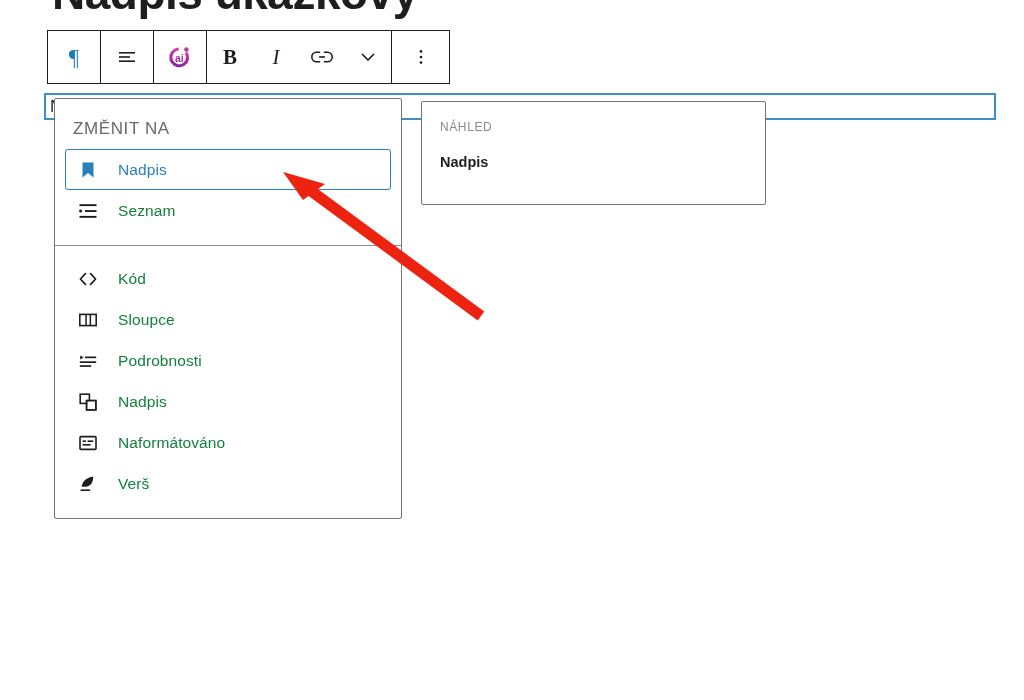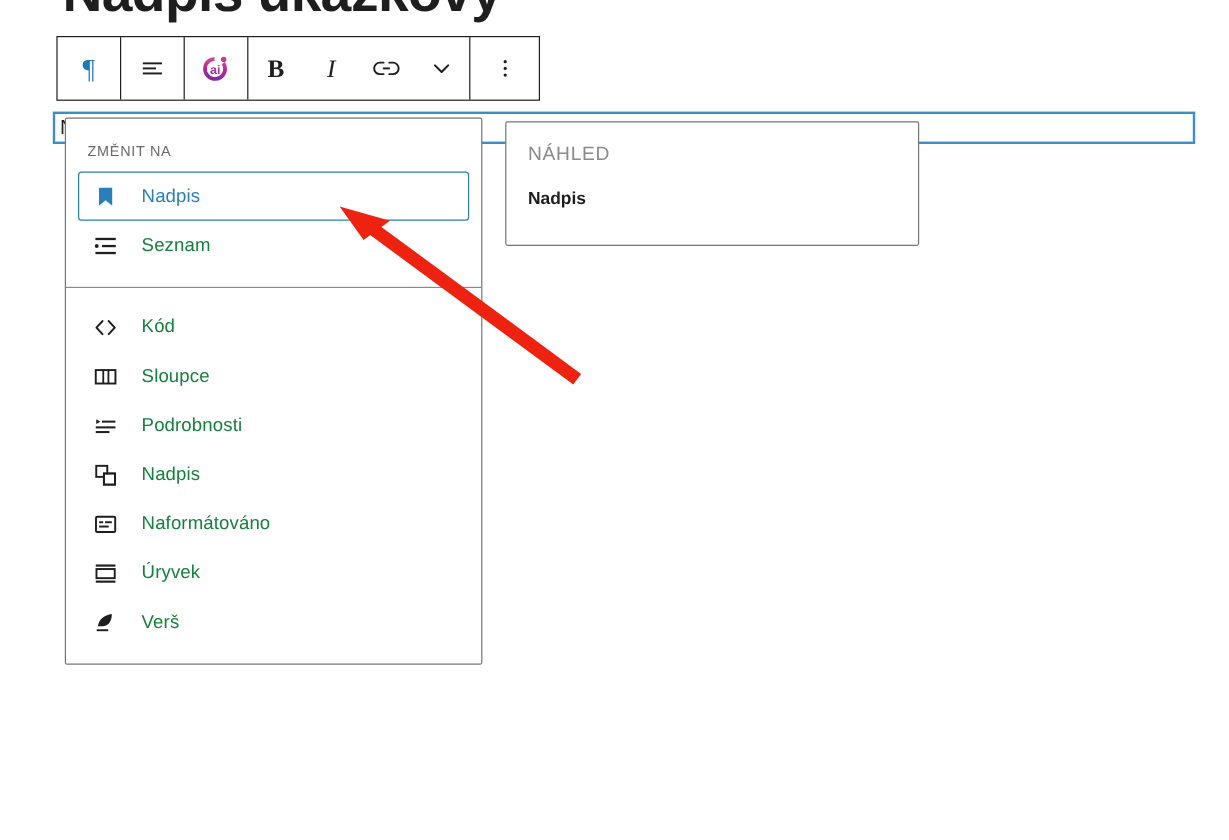--- a/index.html
+++ b/index.html
@@ -57,21 +57,21 @@
   
   .transform-menu{
     position:absolute;left:54px;top:98px;width:348px;
     background:#ffffff;
     border:1px solid #757575;
     border-radius:2px;
     box-sizing:border-box;
     z-index:20;
   }
   .menu-caption{
-    font-size:12px;letter-spacing:0.6px;color:#6a6a6a;
+    font-size:17px;letter-spacing:0.6px;color:#6a6a6a;
     padding:20px 0 10px 18px;text-transform:uppercase;
   }
   .menu-section{padding:0 10px 8px 10px;}
   .menu-section.second{padding-top:12px;padding-bottom:14px;}
   .menu-divider{height:1px;background:#8b8b8b;margin:6px 0 0 0;}
 
   .menu-item{
     display:flex;align-items:center;gap:18px;
     height:41px;padding:0 10px;
     border:1px solid transparent;border-radius:3px;
@@ -89,21 +89,21 @@
   .menu-item.selected .mi-icon,
   .menu-item.selected .mi-label{color:#2a7fb8;}
 
   
   .preview-card{
     position:absolute;left:421px;top:101px;width:345px;height:104px;
     background:#ffffff;border:1px solid #757575;border-radius:2px;
     box-sizing:border-box;z-index:20;
   }
   .preview-caption{
-    font-size:16px;letter-spacing:0.6px;color:#8a8a8a;
+    font-size:12px;letter-spacing:0.6px;color:#8a8a8a;
     padding:18px 0 0 18px;text-transform:uppercase;
   }
   .preview-body{
     padding:20px 0 0 18px;font-size:14.5px;font-weight:700;color:#1e1e1e;
   }
 
   
   .annotation-arrow{
     position:absolute;left:0;top:0;width:1024px;height:700px;
     pointer-events:none;z-index:50;
@@ -285,30 +285,20 @@
           <svg width="22" height="22" viewBox="0 0 22 22" aria-hidden="true">
             <rect x="3" y="4.6" width="16" height="12.8" rx="1" fill="none" stroke="#1e1e1e" stroke-width="1.6"></rect>
             <rect x="5.6" y="8.4" width="3.4" height="1.6" fill="#1e1e1e"></rect>
             <rect x="10.6" y="8.4" width="5.6" height="1.6" fill="#1e1e1e"></rect>
             <rect x="5.6" y="12" width="8" height="1.6" fill="#1e1e1e"></rect>
           </svg>
         </span>
         <span class="mi-label">Naformátováno</span>
       </div>
 
-      <div class="menu-item">
-        <span class="mi-icon">
-          <svg width="22" height="22" viewBox="0 0 22 22" aria-hidden="true">
-            <rect x="2.8" y="3.4" width="16.4" height="1.8" fill="#1e1e1e"></rect>
-            <rect x="3.4" y="7.2" width="15.2" height="7.6" fill="none" stroke="#1e1e1e" stroke-width="1.6"></rect>
-            <rect x="2.8" y="16.8" width="16.4" height="1.8" fill="#1e1e1e"></rect>
-          </svg>
-        </span>
-        <span class="mi-label">Úryvek</span>
-      </div>
 
       <div class="menu-item">
         <span class="mi-icon">
           <svg width="22" height="22" viewBox="0 0 22 22" aria-hidden="true">
             <path d="M16.2 3.6 C9.8 4.6 5.4 8 4.6 13.8 L9.2 13.8 C13.6 13.2 16.2 9.6 16.2 3.6 z" fill="#1e1e1e"></path>
             <rect x="3.6" y="16.4" width="9.6" height="1.6" fill="#1e1e1e"></rect>
           </svg>
         </span>
         <span class="mi-label">Verš</span>
       </div>

